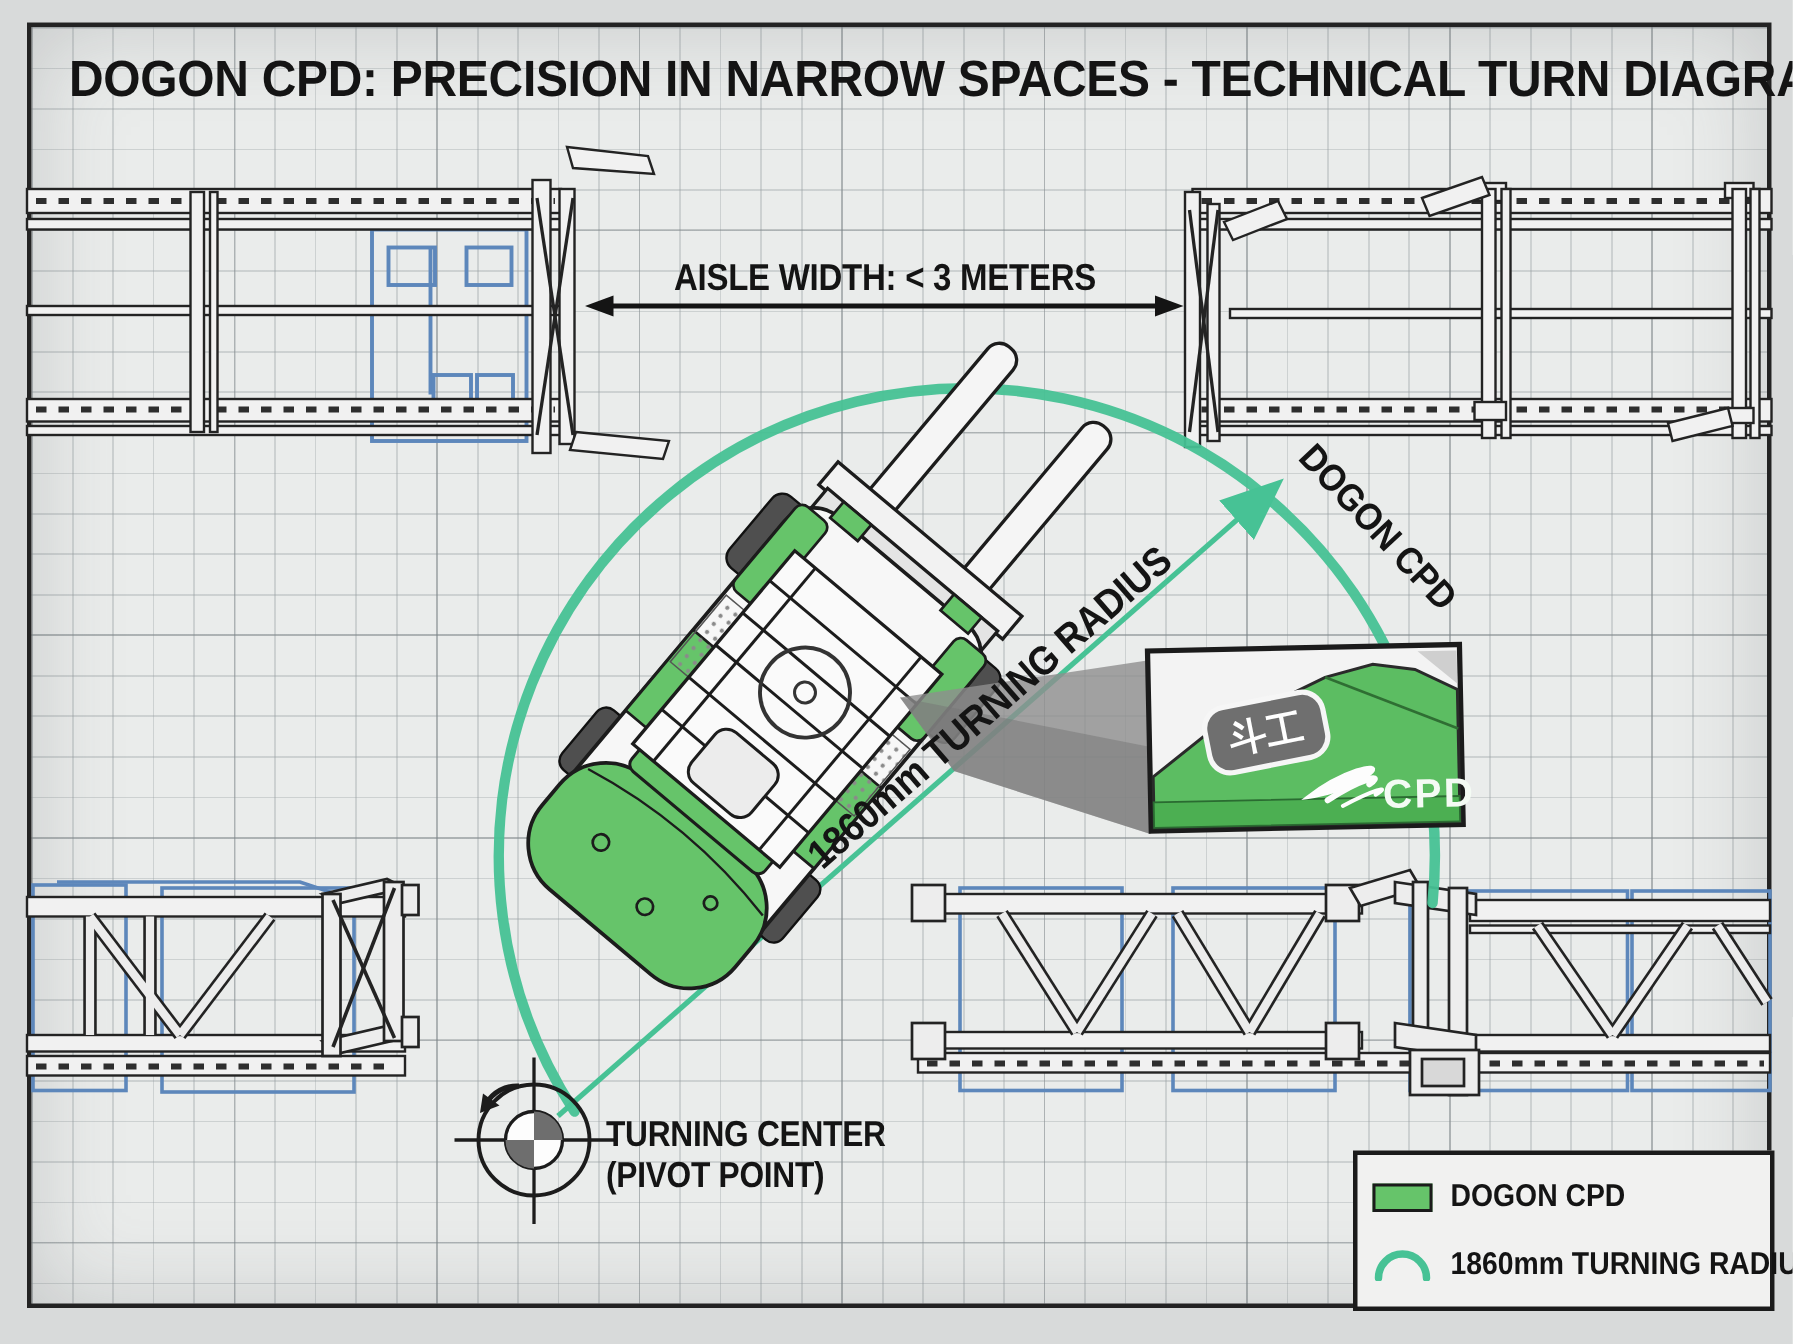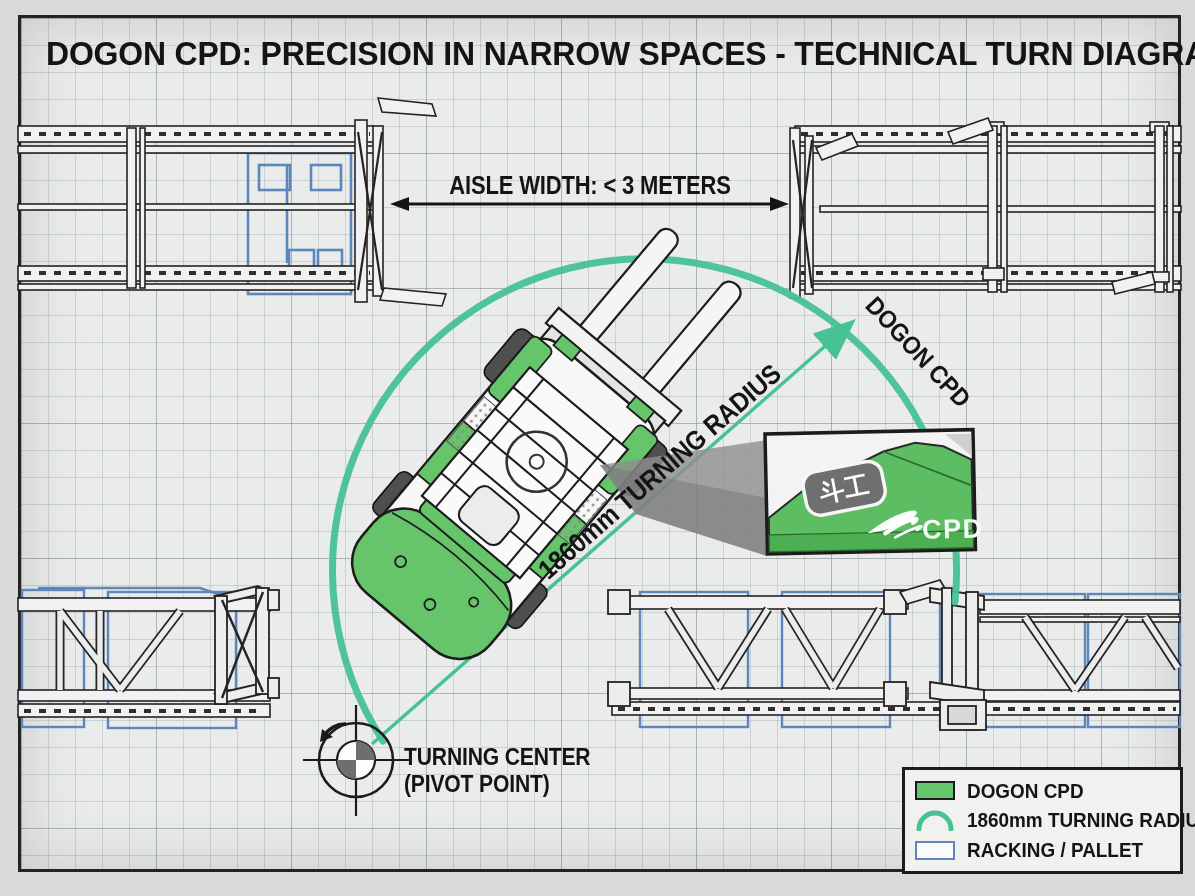--- a/index.html
+++ b/index.html
@@ -326,17 +326,13 @@
     <div class="txt">DOGON CPD</div>
   </div>
   <div class="leg-row">
     <div class="sw sw-arc">
       <svg width="40" height="22" viewBox="0 0 40 22">
         <path d="M 4,20 A 16,16 0 0 1 36,20" fill="none" stroke="var(--c-green_arc,#47c295)" stroke-width="5" stroke-linecap="round"></path>
       </svg>
     </div>
     <div class="txt">1860mm TURNING RADIUS</div>
   </div>
-  <div class="leg-row">
-    <div class="sw sw-blue"></div>
-    <div class="txt">RACKING / PALLET</div>
-  </div>
 </div>
 
 </body></html>

